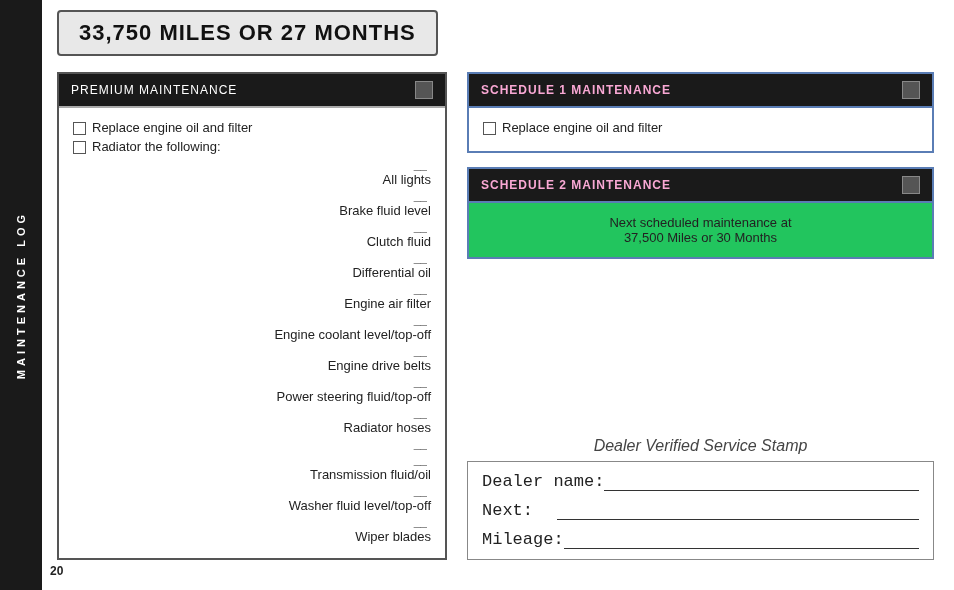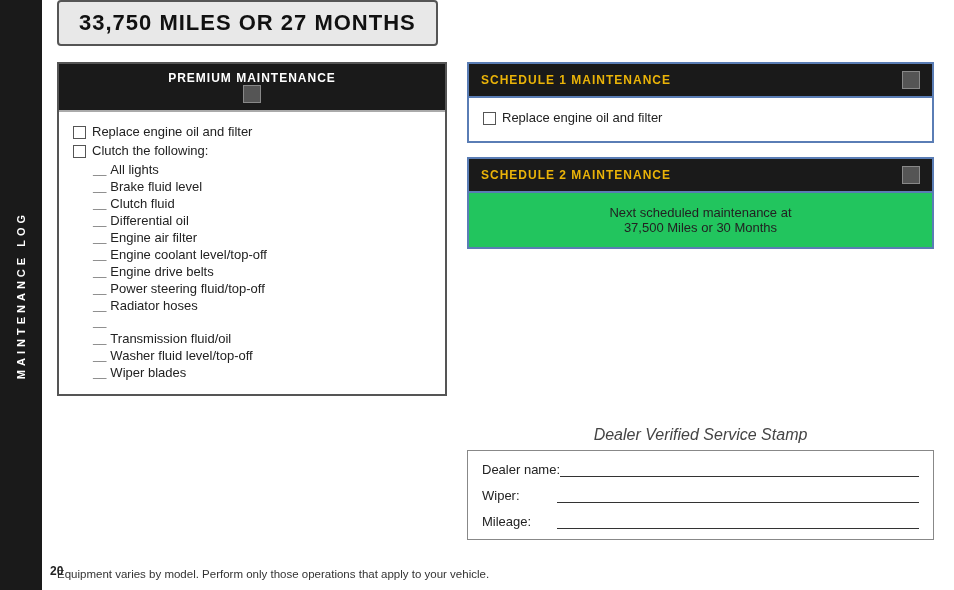--- a/index.html
+++ b/index.html
@@ -32,21 +32,21 @@
       writing-mode: vertical-rl;
       transform: rotate(180deg);
       text-transform: uppercase;
     }
 
     
     .main-content {
       flex: 1;
       display: flex;
       flex-direction: column;
-      padding: 0 20px 10px 15px;
+      padding: 10px 20px 10px 15px;
     }
 
     
     .title-bar {
       background: #e8e8e8;
       border: 2px solid #555;
       border-radius: 4px;
       padding: 8px 20px;
       margin-bottom: 16px;
       display: inline-block;
@@ -80,29 +80,28 @@
     }
 
     
     .maintenance-box {
       border: 2px solid #555;
     }
 
     .box-header {
       background: #1a1a1a;
       color: #ffffff;
-      font-weight: bold;
+      font-weight: normal;
       font-size: 12px;
       text-transform: uppercase;
       letter-spacing: 1px;
       padding: 7px 12px;
       display: flex;
       align-items: center;
       justify-content: space-between;
-      flex-direction: column;
     }
 
     .box-header-icon {
       width: 18px;
       height: 18px;
       background: #555;
       border: 1px solid #888;
       display: inline-block;
     }
 
@@ -132,36 +131,37 @@
     .indent-items {
       margin-left: 20px;
       margin-top: 3px;
     }
 
     .indent-item {
       display: flex;
       align-items: flex-end;
       margin-bottom: 2px;
       font-size: 13px;
+      flex-direction: column;
     }
 
     .dash {
       margin-right: 4px;
       font-weight: bold;
       font-size: 12px;
     }
 
     
     .schedule-box {
       border: 2px solid #5a7db5;
     }
 
     .schedule-header {
       background: #1a1a1a;
-      color: #eab308;
+      color: #f9a8d4;
       font-weight: bold;
       font-size: 12px;
       text-transform: uppercase;
       letter-spacing: 1px;
       padding: 7px 12px;
       display: flex;
       align-items: center;
       justify-content: space-between;
     }
 
@@ -207,21 +207,22 @@
       margin-bottom: 10px;
       font-size: 13px;
     }
 
     .dealer-field:last-child {
       margin-bottom: 0;
     }
 
     .dealer-field-label {
       min-width: 75px;
-      font-size: 13px;
+      font-size: 17px;
+      font-family: Liberation Mono, monospace;
     }
 
     .dealer-field-line {
       flex: 1;
       border-bottom: 1px solid #333;
       height: 16px;
     }
 
     
     .footer {
@@ -261,21 +262,21 @@
           <span>Premium Maintenance</span>
           <span class="box-header-icon"></span>
         </div>
         <div class="box-body">
           <div class="checkbox-item">
             <span class="cb"></span>
             <span>Replace engine oil and filter</span>
           </div>
           <div class="checkbox-item">
             <span class="cb"></span>
-            <span>Clutch the following:</span>
+            <span>Radiator the following:</span>
           </div>
           <div class="indent-items">
             <div class="indent-item">
                 <span class="dash">__</span>
                 <span>All lights</span>
               </div>
             <div class="indent-item">
                 <span class="dash">__</span>
                 <span>Brake fluid level</span>
               </div>
@@ -354,21 +355,21 @@
       </div>
 
       <div class="dealer-stamp">
         <div class="dealer-stamp-title">Dealer Verified Service Stamp</div>
         <div class="dealer-stamp-box">
           <div class="dealer-field">
             <span class="dealer-field-label">Dealer name:</span>
             <span class="dealer-field-line"></span>
           </div>
           <div class="dealer-field">
-            <span class="dealer-field-label">Wiper:</span>
+            <span class="dealer-field-label">Next:</span>
             <span class="dealer-field-line"></span>
           </div>
           <div class="dealer-field">
             <span class="dealer-field-label">Mileage:</span>
             <span class="dealer-field-line"></span>
           </div>
         </div>
       </div>
 
     </div>

